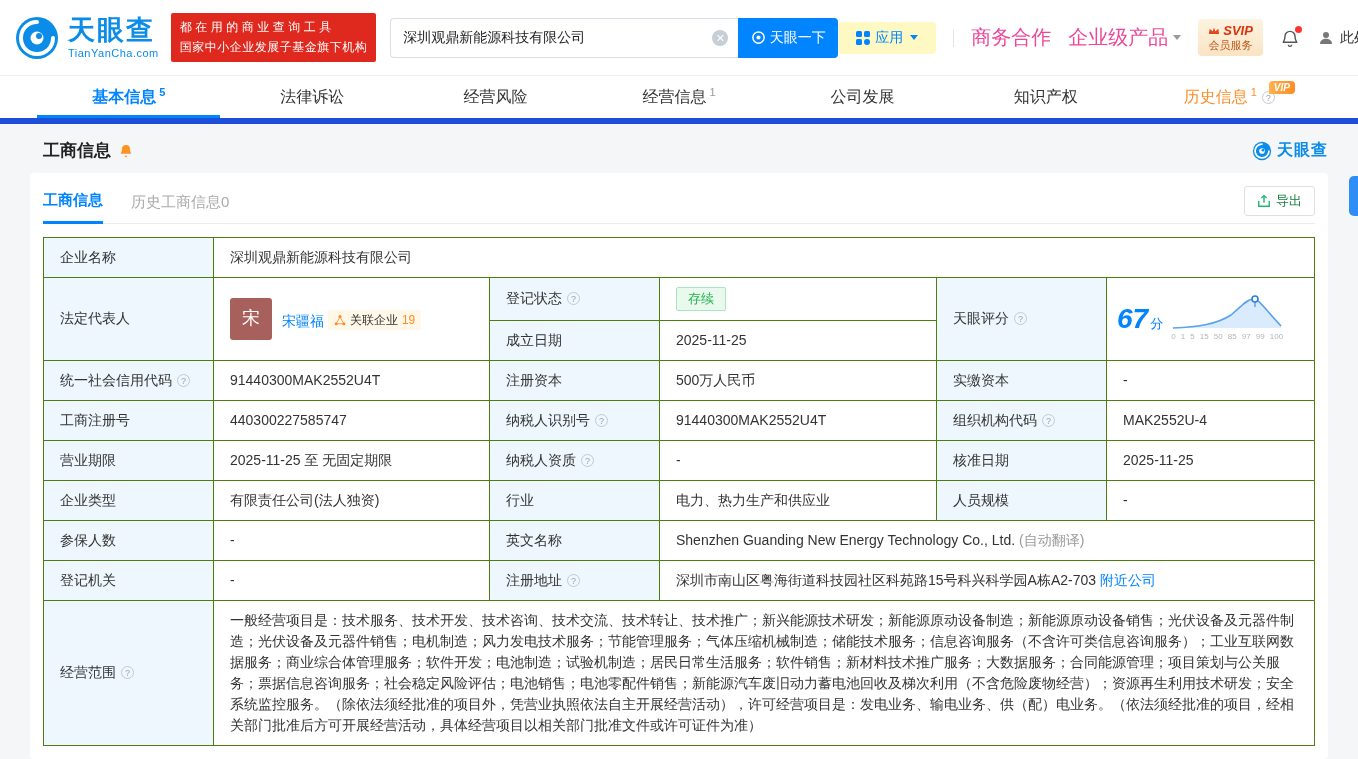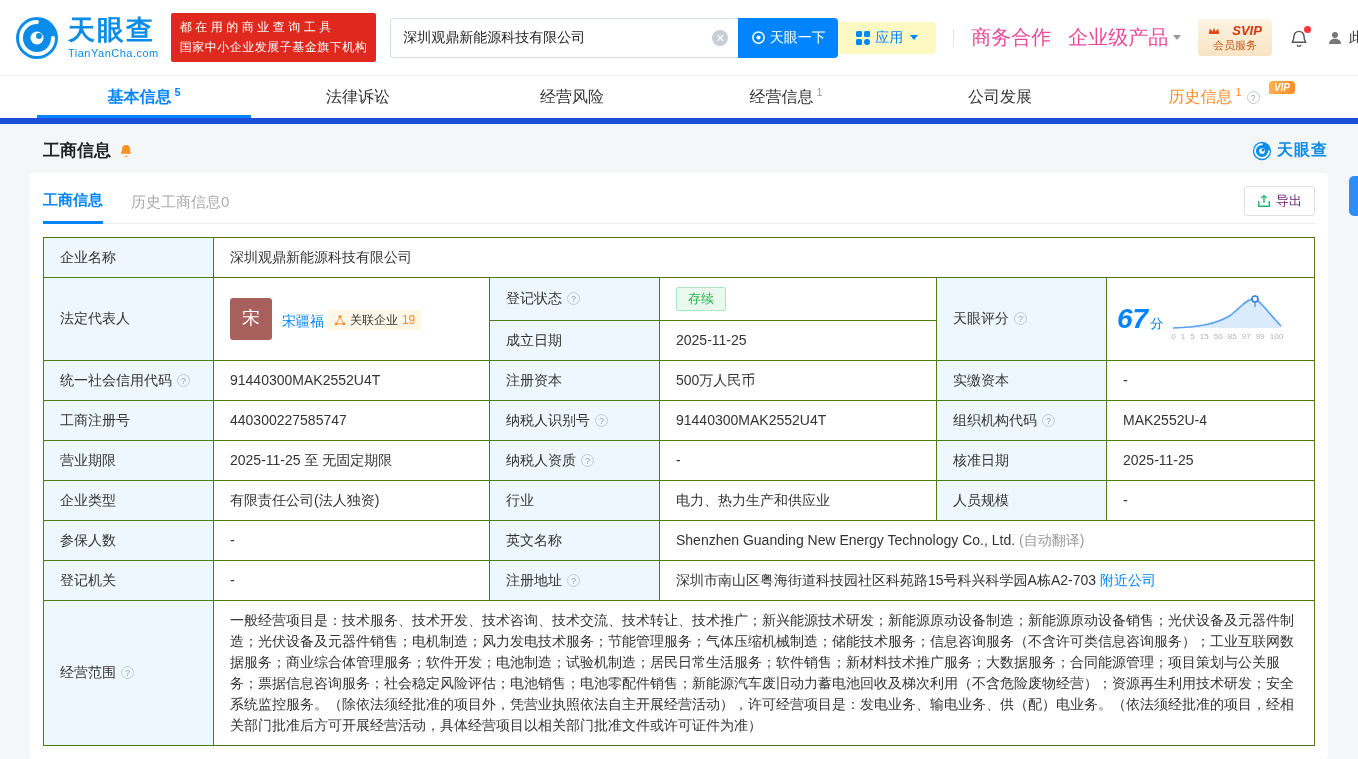--- a/index.html
+++ b/index.html
@@ -25,21 +25,21 @@
   .search-input { width:348px; height:40px; border:1px solid #d7dee6; border-right:none; border-radius:4px 0 0 4px; padding:0 32px 0 12px; font-size:14px; color:#222; outline:none; font-family:inherit; }
   .clear-btn { position:absolute; right:10px; top:12px; width:16px; height:16px; border-radius:50%; background:#c8ced6; color:#fff; font-size:11px; line-height:16px; text-align:center; cursor:pointer; }
   .search-btn { width:100px; height:40px; background:#0084ff; color:#fff; border:none; border-radius:0 4px 4px 0; font-size:14px; cursor:pointer; display:flex; align-items:center; justify-content:center; gap:4px; font-family:inherit; }
 
   .header-right { margin-left:auto; display:flex; align-items:center; gap:17px; white-space:nowrap; }
   .app-chip { display:flex; align-items:center; gap:5px; background:#fef9c3; color:#0084ff; padding:7px 18px; border-radius:4px; font-size:14px; cursor:pointer; }
   .caret { width:0; height:0; border-left:4px solid transparent; border-right:4px solid transparent; border-top:5px solid currentColor; display:inline-block; margin-left:2px; }
   .vdiv { width:1px; height:18px; background:#e3e3e3; }
   .menu-item { font-size:20px; color:#ec4899; cursor:pointer; display:flex; align-items:center; gap:3px; }
   .svip { display:flex; flex-direction:column; align-items:center; background:linear-gradient(180deg,#fdf3e1,#f9e4c4); border-radius:4px; padding:4px 10px; cursor:pointer; line-height:1.2; }
-  .svip .t { display:flex; align-items:center; gap:12px; color:#d8330f; font-weight:bold; font-size:13px; font-style:italic; }
+  .svip .t { display:flex; align-items:center; gap:3px; color:#d8330f; font-weight:bold; font-size:13px; font-style:italic; }
   .svip .b { color:#c25a1d; font-size:11px; }
   .bell-wrap { position:relative; cursor:pointer; display:flex; }
   .red-dot { position:absolute; top:-2px; right:-2px; width:7px; height:7px; border-radius:50%; background:#f33; }
   .user { display:flex; align-items:center; gap:5px; font-size:14px; cursor:pointer; }
 
   
   .main-tabs { height:48px; background:#fff; display:flex; padding:0 37px; border-bottom:6px solid #1d4ed8;justify-content:space-between; }
   .main-tab { flex:1; display:flex; align-items:center; justify-content:center; font-size:16px; color:#333; position:relative; cursor:pointer; }
   .main-tab sup { font-size:11px; vertical-align:super; margin-left:3px; color:#999; position:relative; top:-5px; }
   .main-tab.active { color:#0084ff; font-weight:bold; }
@@ -56,21 +56,21 @@
   .section-head { display:flex; align-items:center; margin:0 30px 11px 43px; }
   .section-title { font-size:17px; font-weight:bold; color:#222; }
   .section-bell { margin-left:7px; display:flex; cursor:pointer; }
   .watermark { margin-left:auto; display:flex; align-items:center; gap:5px; }
   .watermark .wm-text { color:#0a8ce8; font-size:16px; font-weight:bold; letter-spacing:1px; }
 
   .card { margin:0 30px; background:#fff; border-radius:4px; padding:0 13px 13px; }
   .card-tabs { display:flex; align-items:flex-end; gap:28px; border-bottom:1px solid #ededed; padding-top:13px; }
   .ctab { font-size:15px; color:#aaa; padding-bottom:11px; cursor:pointer; }
   .ctab.active { color:#0084ff; font-weight:bold; border-bottom:3px solid #0084ff; margin-bottom:-1px; }
-  .export-btn { margin-left:auto; margin-bottom:7px; display:flex; align-items:center; gap:5px; border:1px solid #e0e0e0; background:#fff; border-radius:3px; padding:5px 12px; font-size:13px; color:#701a75; cursor:pointer; font-family:inherit; }
+  .export-btn { margin-left:auto; margin-bottom:7px; display:flex; align-items:center; gap:5px; border:1px solid #e0e0e0; background:#fff; border-radius:3px; padding:5px 12px; font-size:13px; color:#15803d; cursor:pointer; font-family:inherit; }
 
   table.biz { width:100%; border-collapse:collapse; margin-top:13px; table-layout:fixed; }
   table.biz td { border:1px solid #4d7c0f; padding:9px 16px; font-size:14px; color:#333; vertical-align:middle; line-height:1.5; word-break:break-all; }
   td.lbl { background:#eef7fd; color:#333; }
   .muted { color:#999; }
   .link { color:#0084ff; }
   .status-badge { display:inline-block; background:#e9f9ee; border:1px solid #a9e6bd; color:#28b350; font-size:13px; padding:1px 11px; border-radius:2px; }
 
   .rep { display:flex; align-items:center; gap:10px; }
   .rep-avatar { width:42px; height:42px; border-radius:3px; background:#a8605c; color:#fff; font-size:18px; display:flex; align-items:center; justify-content:center; cursor:pointer; flex:none; }
@@ -182,20 +182,23 @@
   </div>
   <div class="main-tab">
     <span>经营风险</span>
   </div>
   <div class="main-tab">
     <span>经营信息</span>
       <sup>1</sup>
   </div>
   <div class="main-tab">
     <span>公司发展</span>
+  </div>
+  <div class="main-tab">
+    <span>知识产权</span>
   </div>
   <div class="main-tab vip-tab">
     <span>历史信息</span>
       <sup>1</sup>
     <span class="q"></span>
     <span class="vip-ribbon">VIP</span>
   </div>
 </nav>
 
 <main class="content">

